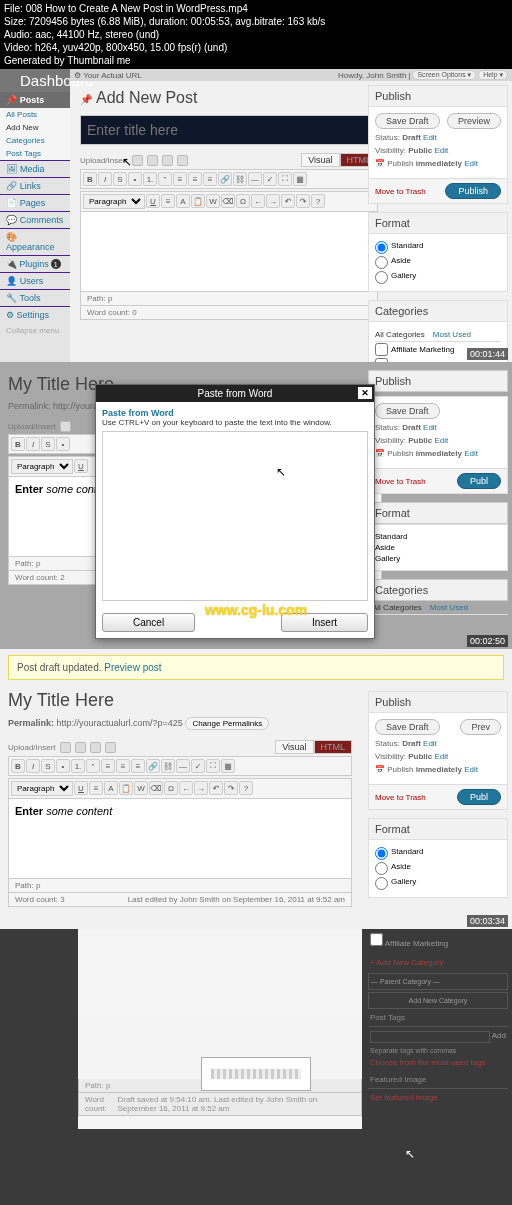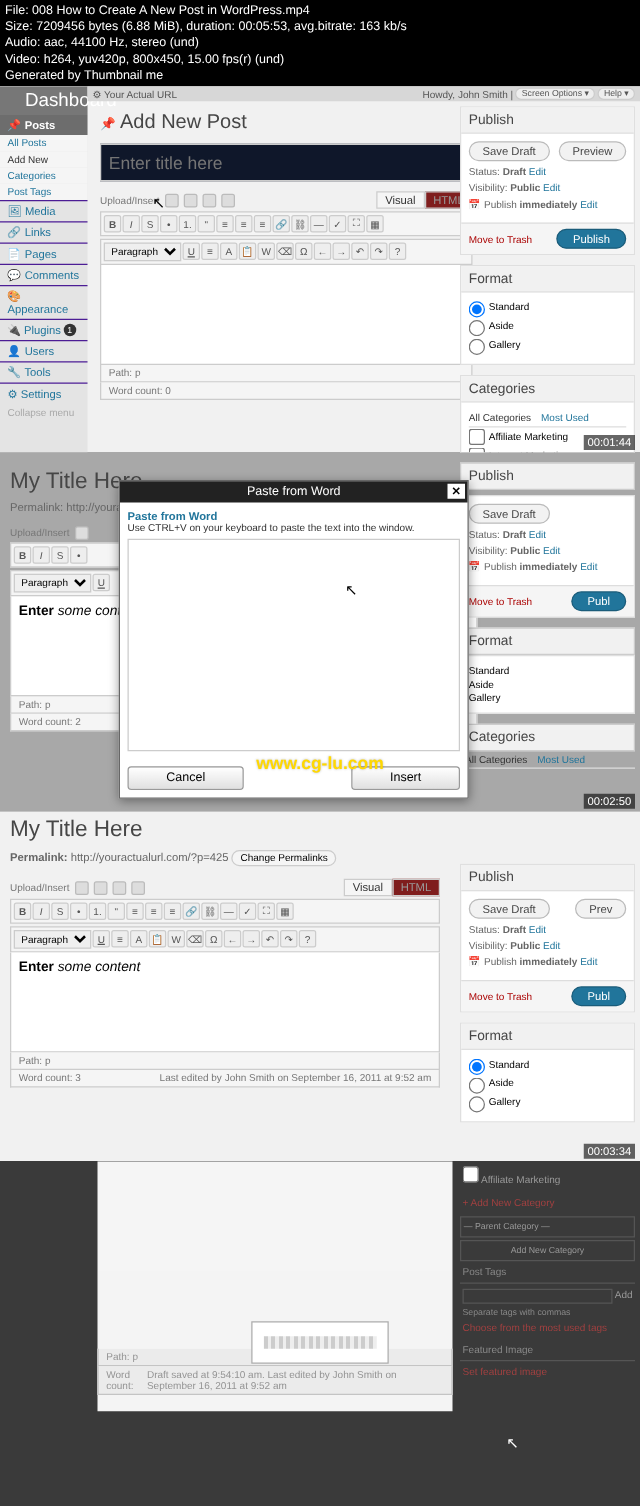--- a/index.html
+++ b/index.html
@@ -301,20 +301,21 @@
     <div class="modal-f">
       <button class="btn-m">Cancel</button>
       <button class="btn-m">Insert</button>
     </div>
   </div>
   <div class="wm">www.cg-lu.com</div>
   <div class="tc">00:02:50</div>
 </div>
 
 <div class="panel p3">
+  <div class="notice"><span>Post draft updated.</span> <a>Preview post</a></div>
   <div class="title3">My Title Here</div>
   <div class="perma"><b>Permalink:</b> <span>http://youractualurl.com/?p=425</span> <button class="btn-sm">Change Permalinks</button></div>
   <span class="cursor" style="left:408px;top:40px">↖</span>
   <div class="main3" style="width:360px">
     <div class="toolbar-row">
       <span class="ui-lbl">Upload/Insert</span>
       <span class="tb-ic"></span>
       <span class="tb-ic"></span>
       <span class="tb-ic"></span>
       <span class="tb-ic"></span>

